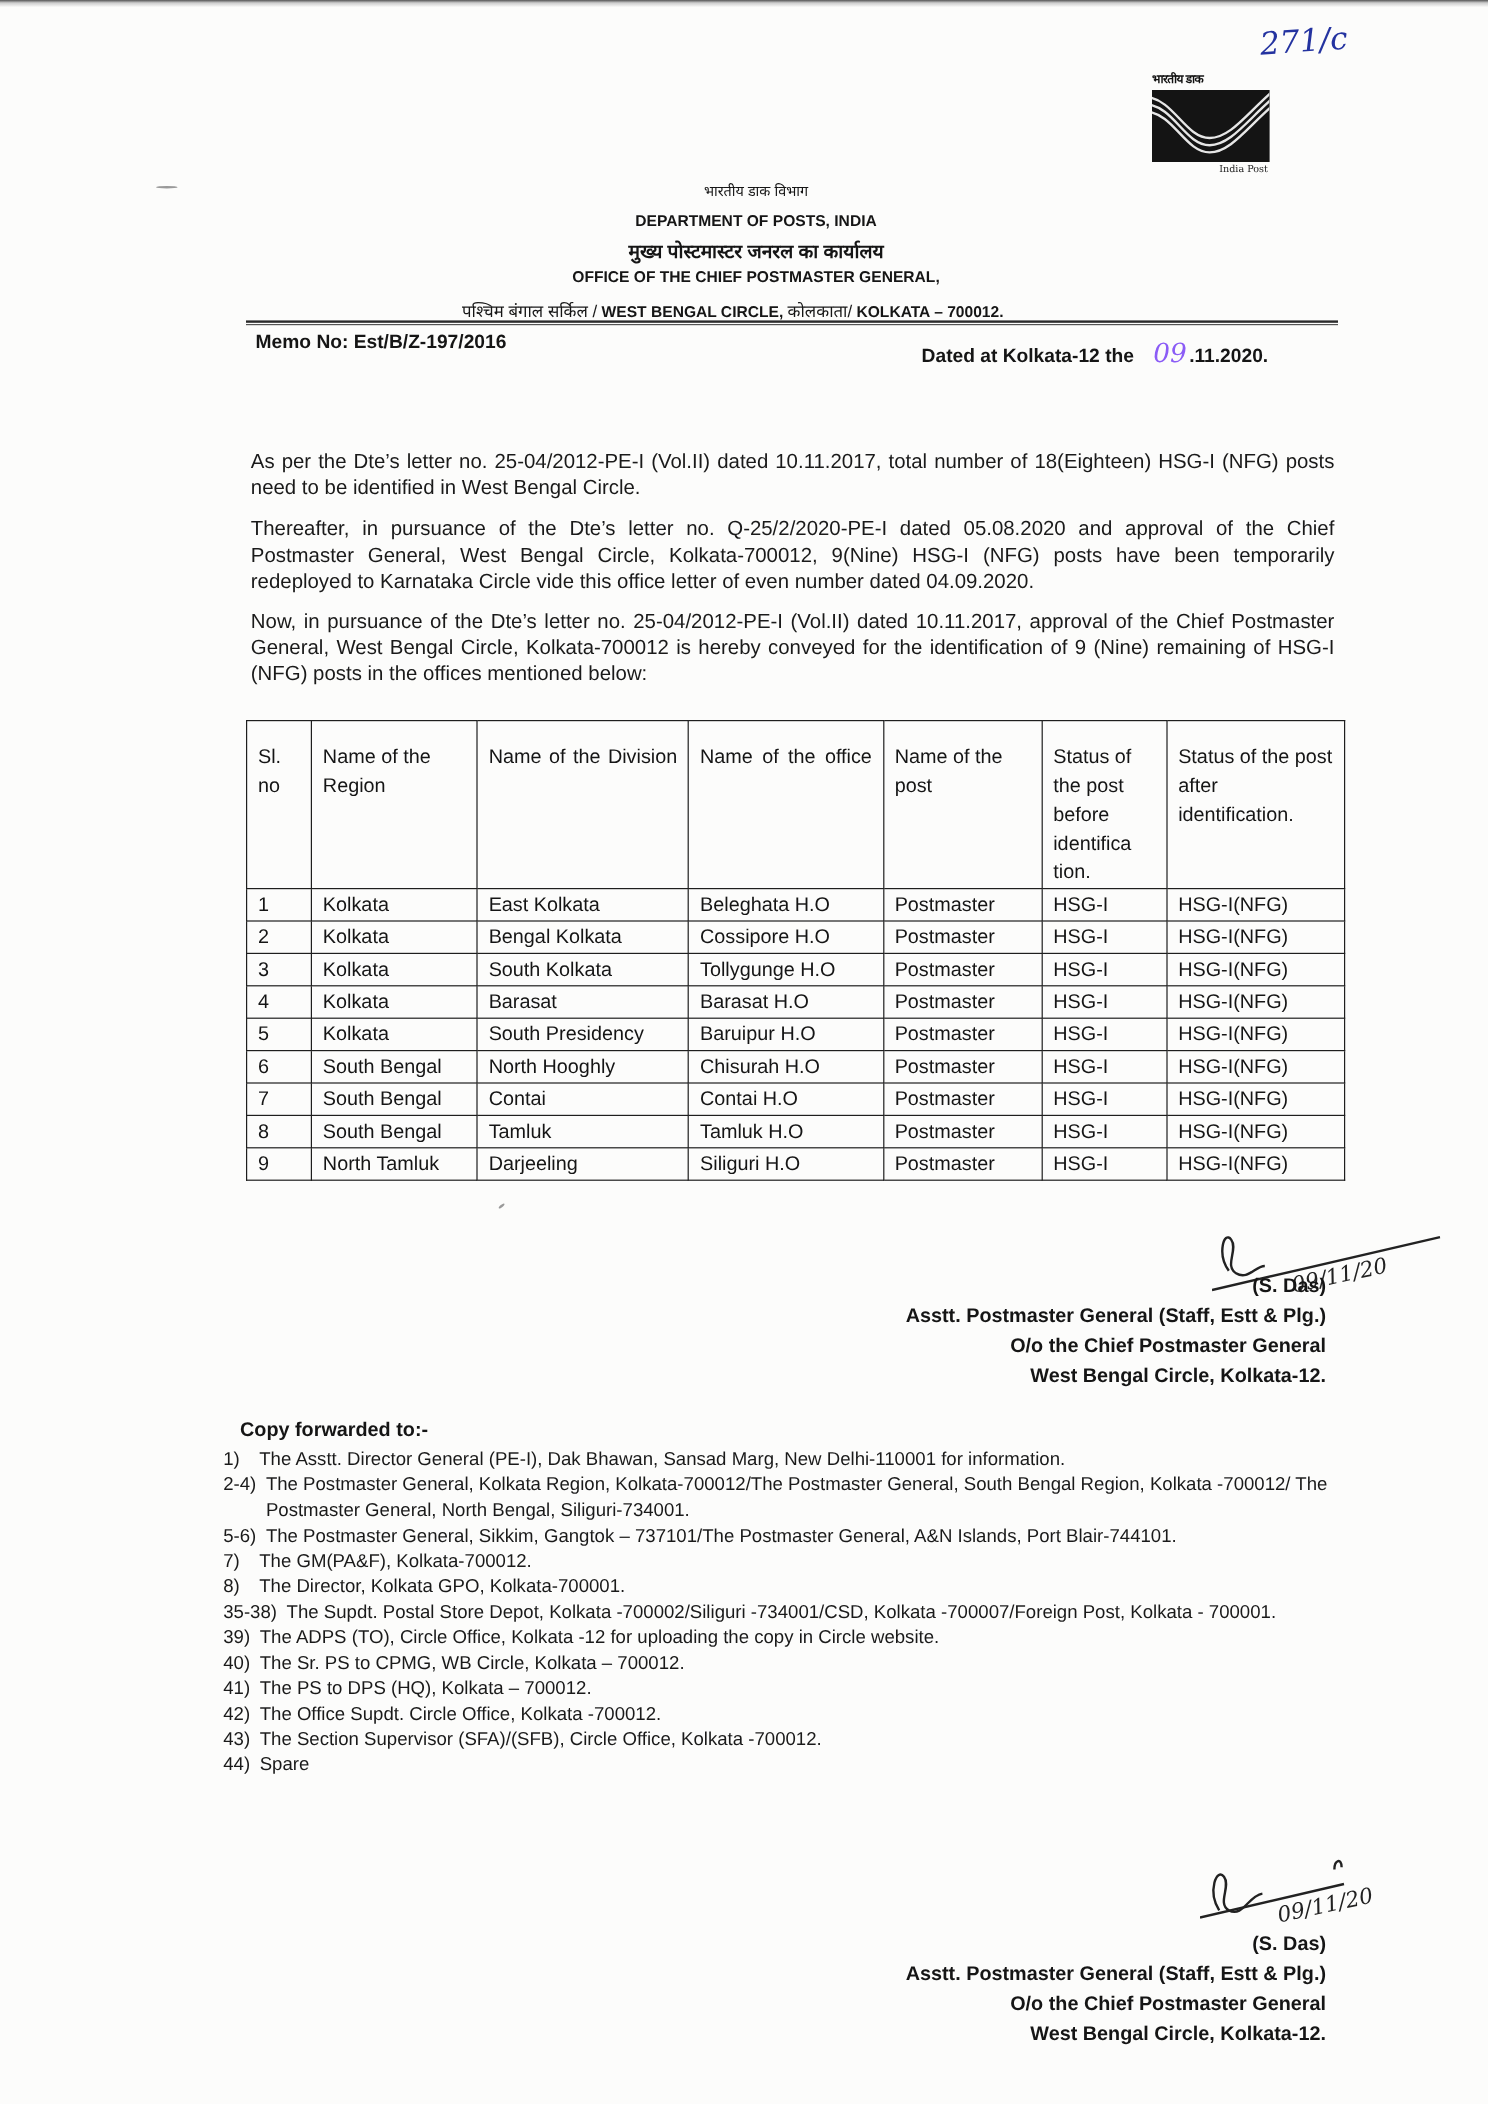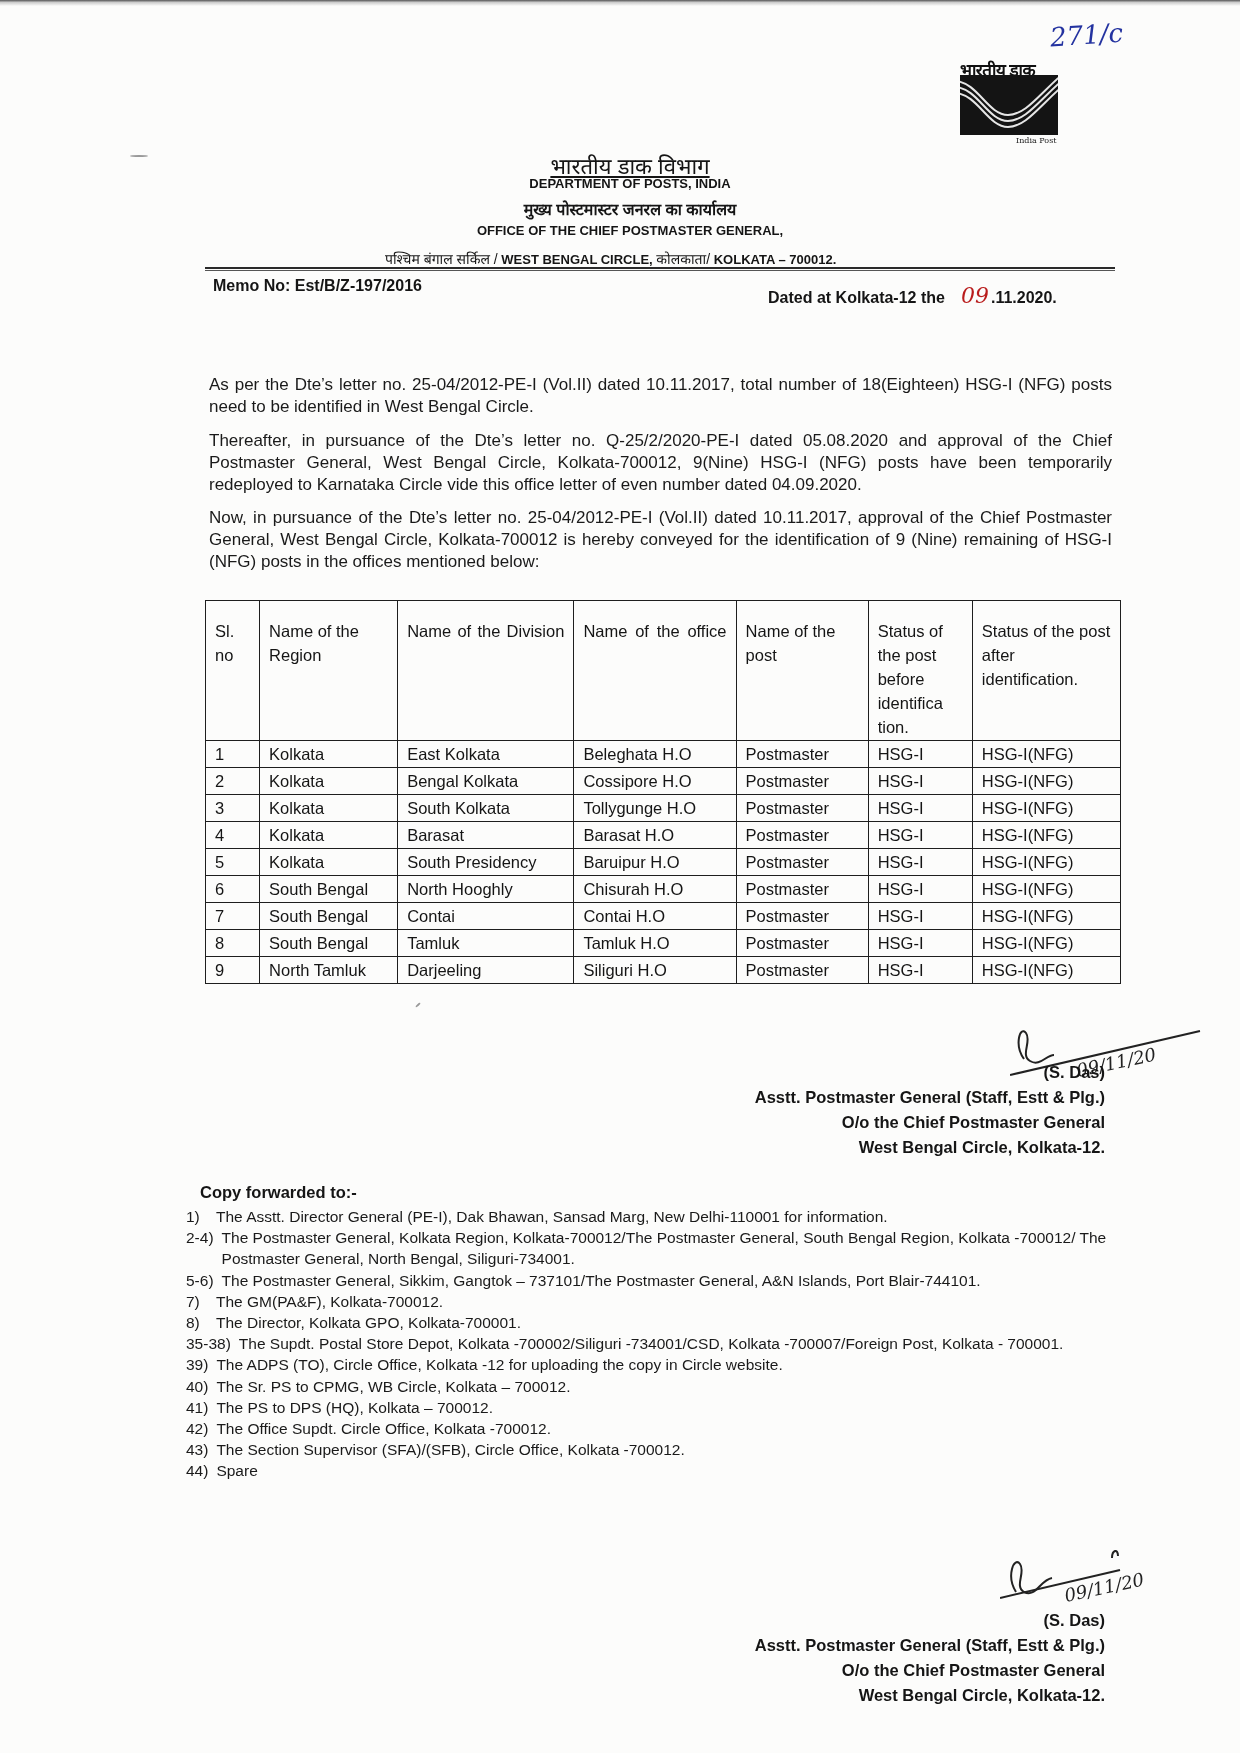--- a/index.html
+++ b/index.html
@@ -6,39 +6,39 @@
   html, body { width: 1240px; height: 1753px; background: #fbfbfa; }
   body { position: relative; font-family: "Liberation Sans", "DejaVu Sans", sans-serif; color: #151515; overflow: hidden; }
   .page { position: absolute; left: 0; top: 0; width: 1240px; height: 1753px; background: #fcfcfb; }
   .top-edge { position: absolute; left: 0; top: 0; width: 1240px; height: 6px; background: linear-gradient(#555, #ccc 40%, transparent); }
 
   
   .file-mark { position: absolute; left: 1050px; top: 20px; font-family: "DejaVu Serif", serif; font-style: italic; font-size: 26px; color: #2433a0; transform: rotate(-4deg); }
 
   
   .logo { position: absolute; left: 958px; top: 58px; width: 100px; height: 90px; }
-  .logo-hindi { position: absolute; left: 2px; top: 0; font-size: 17px; font-weight: bold; color: #111; letter-spacing: -0.5px; }
+  .logo-hindi { position: absolute; left: 2px; top: 0; font-size: 10px; font-weight: bold; color: #111; letter-spacing: -0.5px; }
   .logo-box { position: absolute; left: 2px; top: 17px; width: 98px; height: 60px; background: #141414; overflow: hidden; }
   .logo-eng { position: absolute; left: 58px; top: 78px; font-size: 8px; font-family: "DejaVu Serif", serif; color: #222; }
 
   
   .hdr { position: absolute; left: 340px; width: 580px; text-align: center; font-weight: bold; }
-  .hdr-hi1 { top: 150px; font-size: 22px; font-weight: normal; text-decoration: underline; }
+  .hdr-hi1 { top: 150px; font-size: 12px; font-weight: normal; }
   .hdr-en1 { top: 176px; font-size: 13px; }
   .hdr-hi2 { top: 198px; font-size: 16px; }
   .hdr-en2 { top: 223px; font-size: 13px; }
   .hdr-line3 { top: 249px; left: 385px; width: 560px; font-size: 13px; text-align: left; white-space: nowrap; }
   .hdr-line3 .hi { font-weight: normal; font-size: 14px; }
   .rule { position: absolute; left: 205px; width: 910px; height: 2px; background: #2a2a2a; }
   .rule1 { top: 267px; }
   .rule2 { top: 270px; height: 1px; background: #555; }
 
   .memo-no { position: absolute; left: 213px; top: 277px; font-size: 16px; font-weight: bold; }
   .memo-date { position: absolute; left: 768px; top: 283px; font-size: 16px; font-weight: bold; white-space: nowrap; }
-  .memo-date .hand { font-family: "DejaVu Serif", serif; font-style: italic; font-weight: normal; font-size: 22px; color: #b91c1c; margin: 0 2px 0 16px; }
+  .memo-date .hand { font-family: "DejaVu Serif", serif; font-style: italic; font-weight: normal; font-size: 22px; color: #8b5cf6; margin: 0 2px 0 16px; }
 
   
   .para { position: absolute; left: 209px; width: 903px; font-size: 17px; line-height: 22px; text-align: justify; color: #1a1a1a; }
   .p1 { top: 374px; }
   .p2 { top: 430px; }
   .p3 { top: 507px; }
 
   
   table.posts { position: absolute; left: 205px; top: 600px; width: 916px; border-collapse: collapse; font-size: 16.5px; color: #151515; }
   table.posts th, table.posts td { border: 1.6px solid #1e1e1e; padding: 1px 9px; vertical-align: top; text-align: left; font-weight: normal; }

